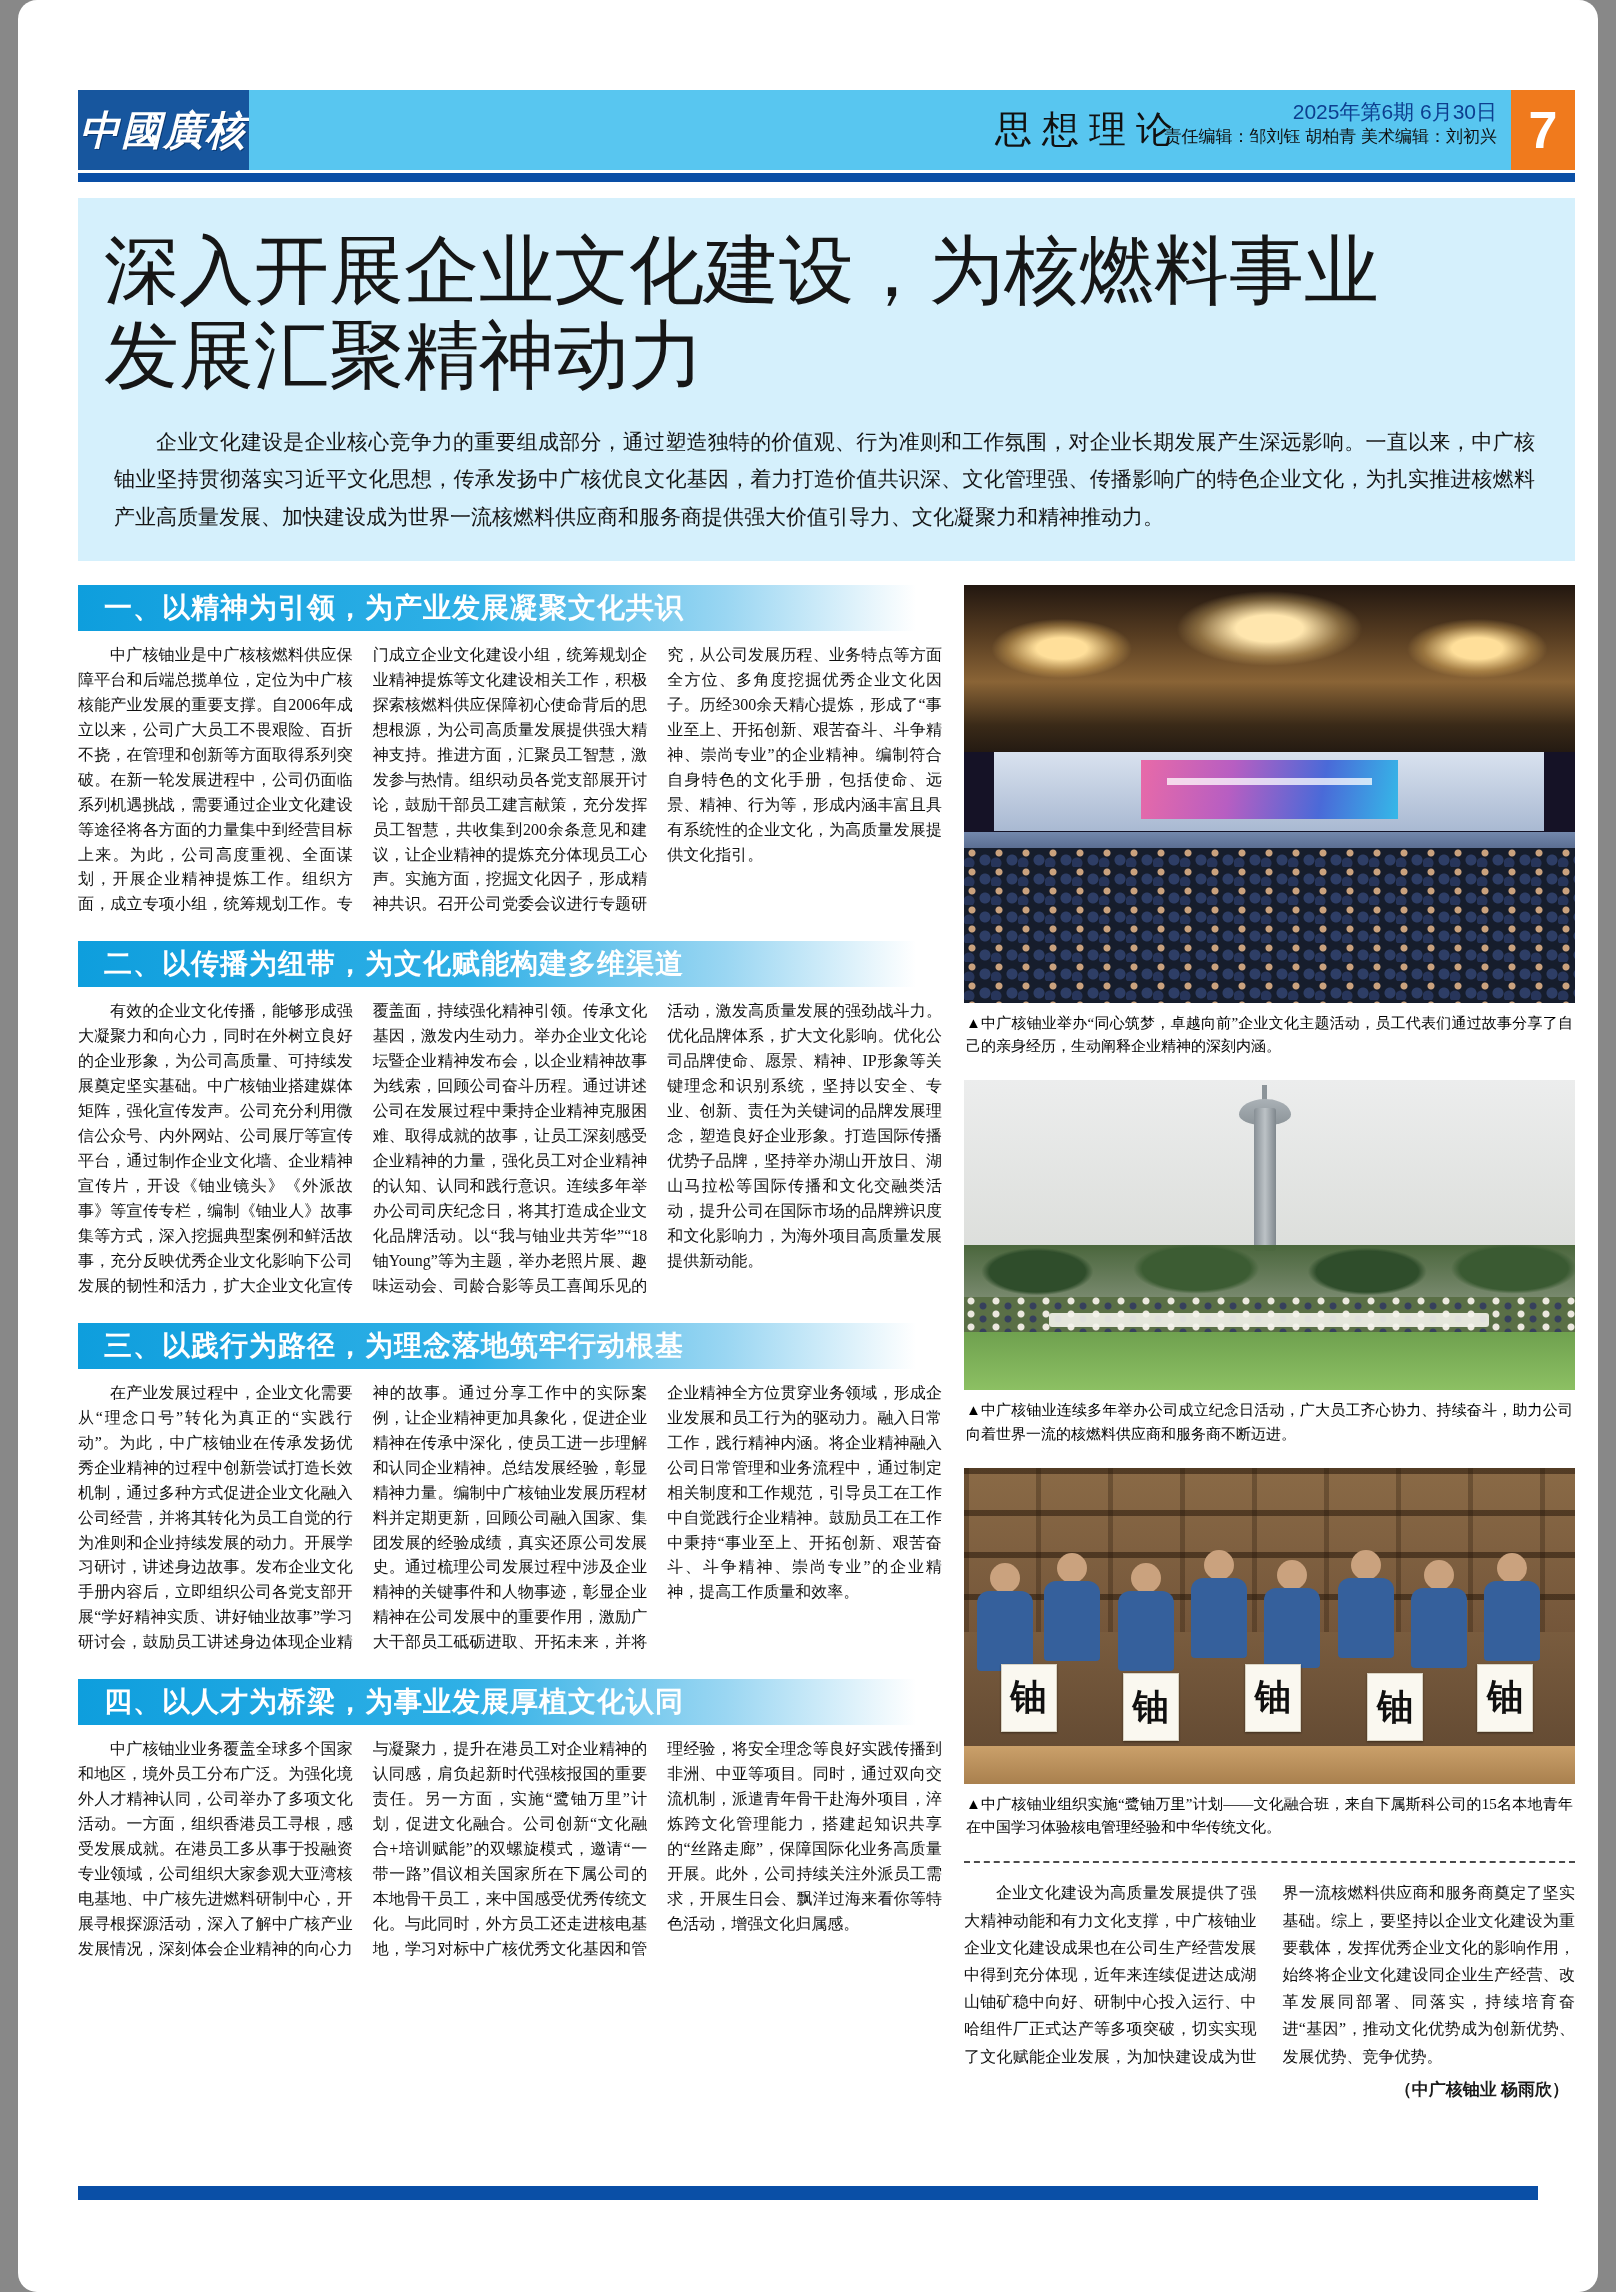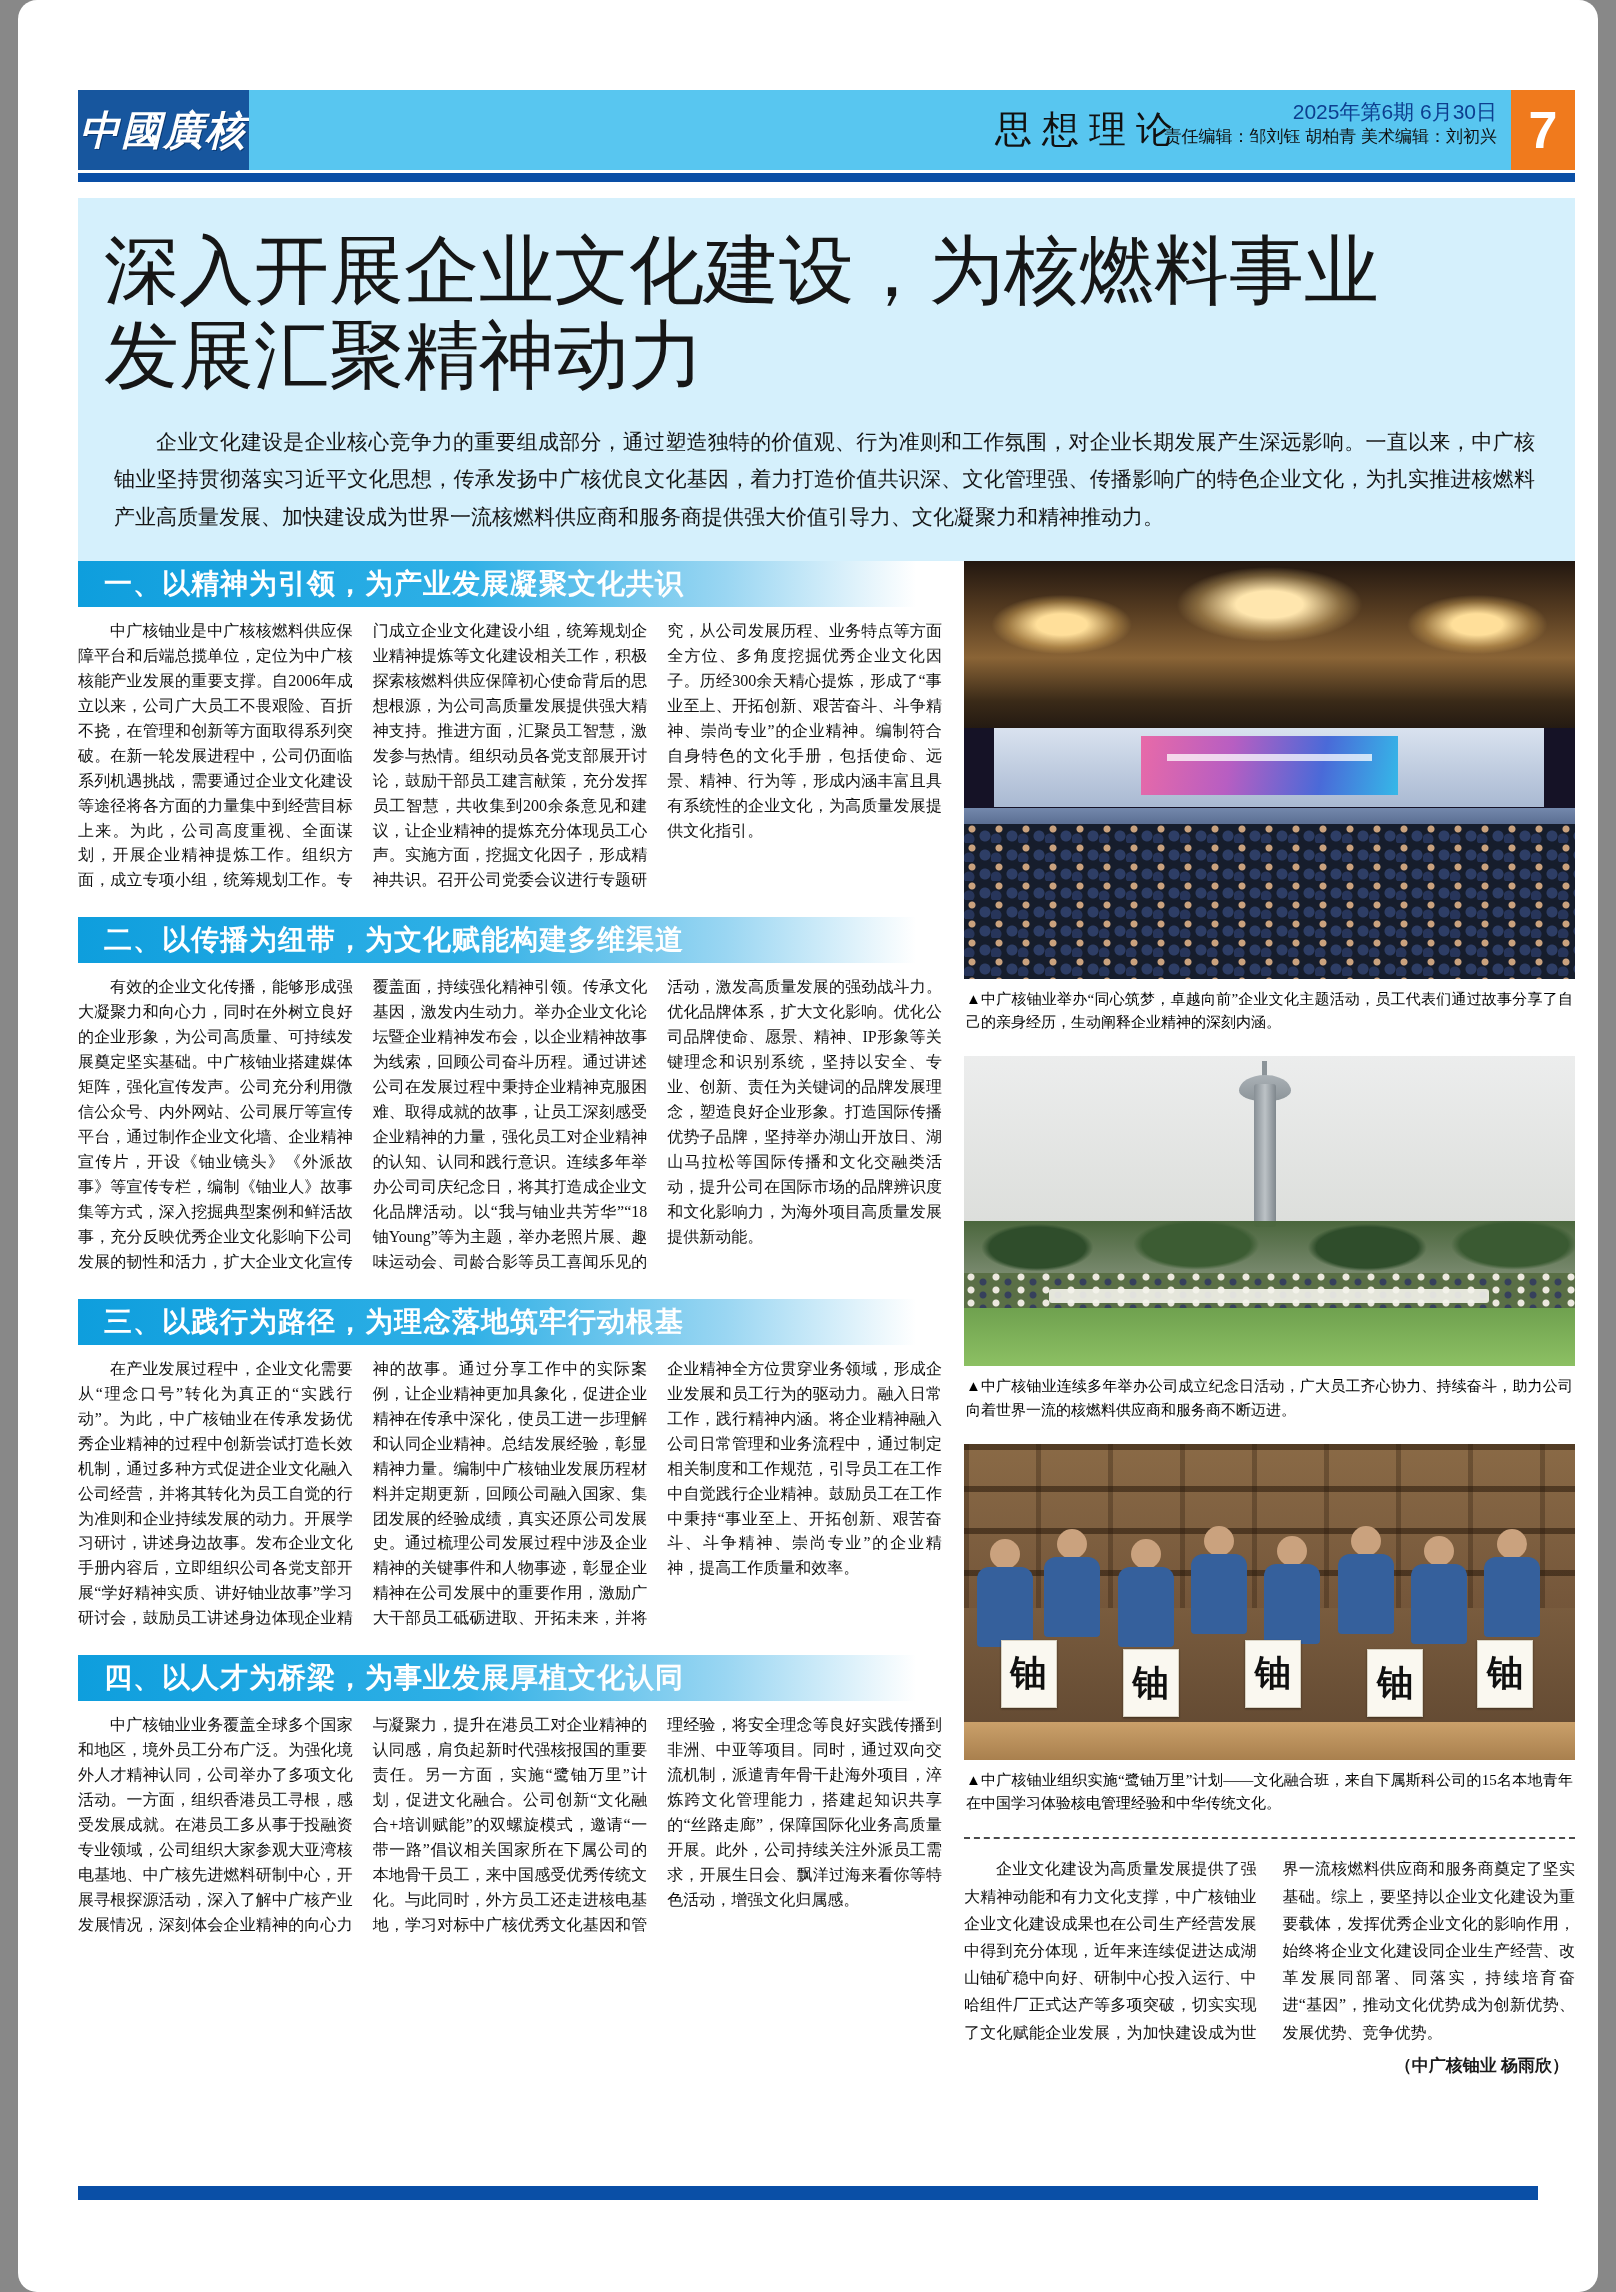--- a/index.html
+++ b/index.html
@@ -39,21 +39,21 @@
   .headline {
     font-family:"Liberation Sans", sans-serif; font-weight:400; color:#161616;
     font-size:75px; line-height:1.13; letter-spacing:0px; margin:0;
   }
   .intro {
     margin:26px 14px 0 10px; font-size:21px; line-height:1.8; text-align:justify;
     text-indent:2em; color:#151515;
   }
 
   
-  .main { display:flex; gap:22px; }
+  .main { display:flex; gap:22px; margin-top:24px; }
   .left-col { width:868px; }
   .right-col { width:614px; }
 
   .sec-head {
     height:46px; display:flex; align-items:center; padding-left:26px;
     background:linear-gradient(90deg,#0E9EDD 0%,#2FB0E6 45%,#9AD6F2 75%,#ffffff 97%);
     color:#fff; font-family:"Liberation Sans", sans-serif; font-weight:bold;
     font-size:28px; letter-spacing:1px; margin-bottom:12px;
   }
   .sec-body {

